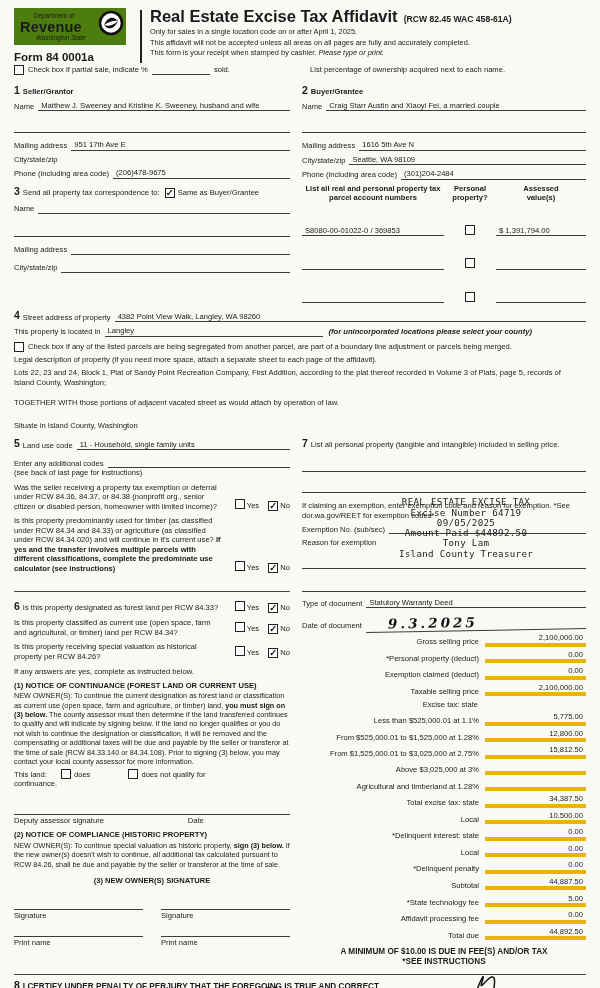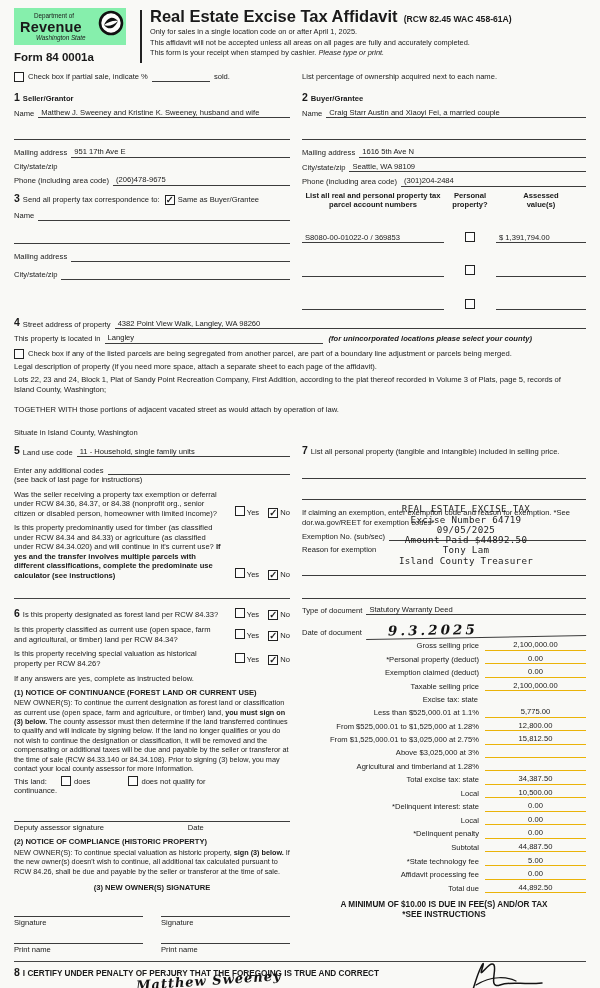--- a/index.html
+++ b/index.html
@@ -5,21 +5,21 @@
   html,body{margin:0;padding:0;background:#e8e8e6;}
   .page{
     width:600px;height:988px;margin:0 auto;background:#f9f9f6;
     font-family:"Liberation Sans",sans-serif;color:#1a1a1a;
     position:relative;box-sizing:border-box;padding:8px 14px;
     font-size:7.6px;line-height:1.25;
   }
   
   .header{display:flex;align-items:flex-start;}
   .logo-col{width:126px;flex:none;}
-  .logo-box{background:#86efac;padding:4px 6px 3px 6px;position:relative;width:112px;box-sizing:border-box;}
+  .logo-box{background:#4d7c0f;padding:4px 6px 3px 6px;position:relative;width:112px;box-sizing:border-box;}
   .dept-small{font-size:6.3px;margin-left:14px;}
   .dept-big{font-size:14.5px;font-weight:bold;letter-spacing:.2px;line-height:1;}
   .dept-sub{font-size:6.3px;font-style:italic;margin-left:16px;}
   .logo-swirl{position:absolute;right:2px;top:2px;}
   .form-number{font-weight:bold;font-size:11.5px;margin-top:5px;}
   .vdiv{width:2px;background:#222;align-self:stretch;margin:2px 8px 2px 0;flex:none;}
   .title-col{flex:1;}
   .main-title{font-size:16.5px;font-weight:bold;line-height:1.05;display:inline;}
   .title-ref{font-size:8.6px;font-weight:bold;margin-left:4px;}
   .subtitle{font-size:7.4px;margin-top:1.5px;}
@@ -45,21 +45,21 @@
   hr.rule{border:none;border-top:1px solid #444;margin:4px 0;}
   
   .ptable-head{display:flex;font-weight:bold;text-align:center;margin-top:4px;}
   .pc1{flex:1;} .pc2{width:52px;flex:none;} .pc3{width:90px;flex:none;}
   .prow{display:flex;align-items:flex-end;margin-top:22px;}
   .prow .pc2{text-align:center;}
   .prow .pc3 .fill{display:block;}
   
   .mrow{display:flex;align-items:flex-end;margin-top:3.1px;}
   .ml{flex:1;text-align:right;padding-right:6px;white-space:nowrap;}
-  .mv{width:95px;flex:none;border-bottom:1px solid #eab308;text-align:center;padding:0 3px;min-height:9px;}
+  .mv{width:95px;flex:none;border-bottom:4px solid #eab308;text-align:right;padding:0 3px;min-height:9px;}
   .mrow.hdr{justify-content:flex-end;padding-right:108px;}
   
   .stamp{
     position:absolute;top:-4px;left:44px;right:0;text-align:center;
     font-family:"DejaVu Sans Mono",monospace;font-size:9.2px;line-height:1.12;
     color:#1d1d1d;letter-spacing:.3px;pointer-events:none;
   }
   .notice-p{font-size:7.25px;line-height:1.3;margin-top:1px;}
   .sig2{display:flex;gap:18px;margin-top:14px;}
   .sigcol{flex:1;}
@@ -95,21 +95,21 @@
       <div>
         <span class="main-title">Real Estate Excise Tax Affidavit</span>
         <span class="title-ref">(RCW 82.45 WAC 458-61A)</span>
       </div>
       <div class="subtitle">Only for sales in a single location code on or after April 1, 2025.</div>
       <div class="subtitle">This affidavit will not be accepted unless all areas on all pages are fully and accurately completed.</div>
       <div class="subtitle"><span>This form is your receipt when stamped by cashier. </span><span class="italic">Please type or print.</span></div>
     </div>
   </div>
 
-  <div class="cols" style="margin-top:7px;align-items:flex-end;">
+  <div class="cols" style="align-items:flex-end;gap:8px;">
     <div class="cl fr">
       <span class="cb"></span>
       <span class="lbl" style="margin-left:4px;">Check box if partial sale, indicate %</span>
       <span class="fill" style="max-width:52px;"></span>
       <span class="lbl" style="margin-left:4px;">sold.</span>
     </div>
     <div class="cr">List percentage of ownership acquired next to each name.</div>
   </div>
 
   <div class="cols" style="margin-top:9px;">

